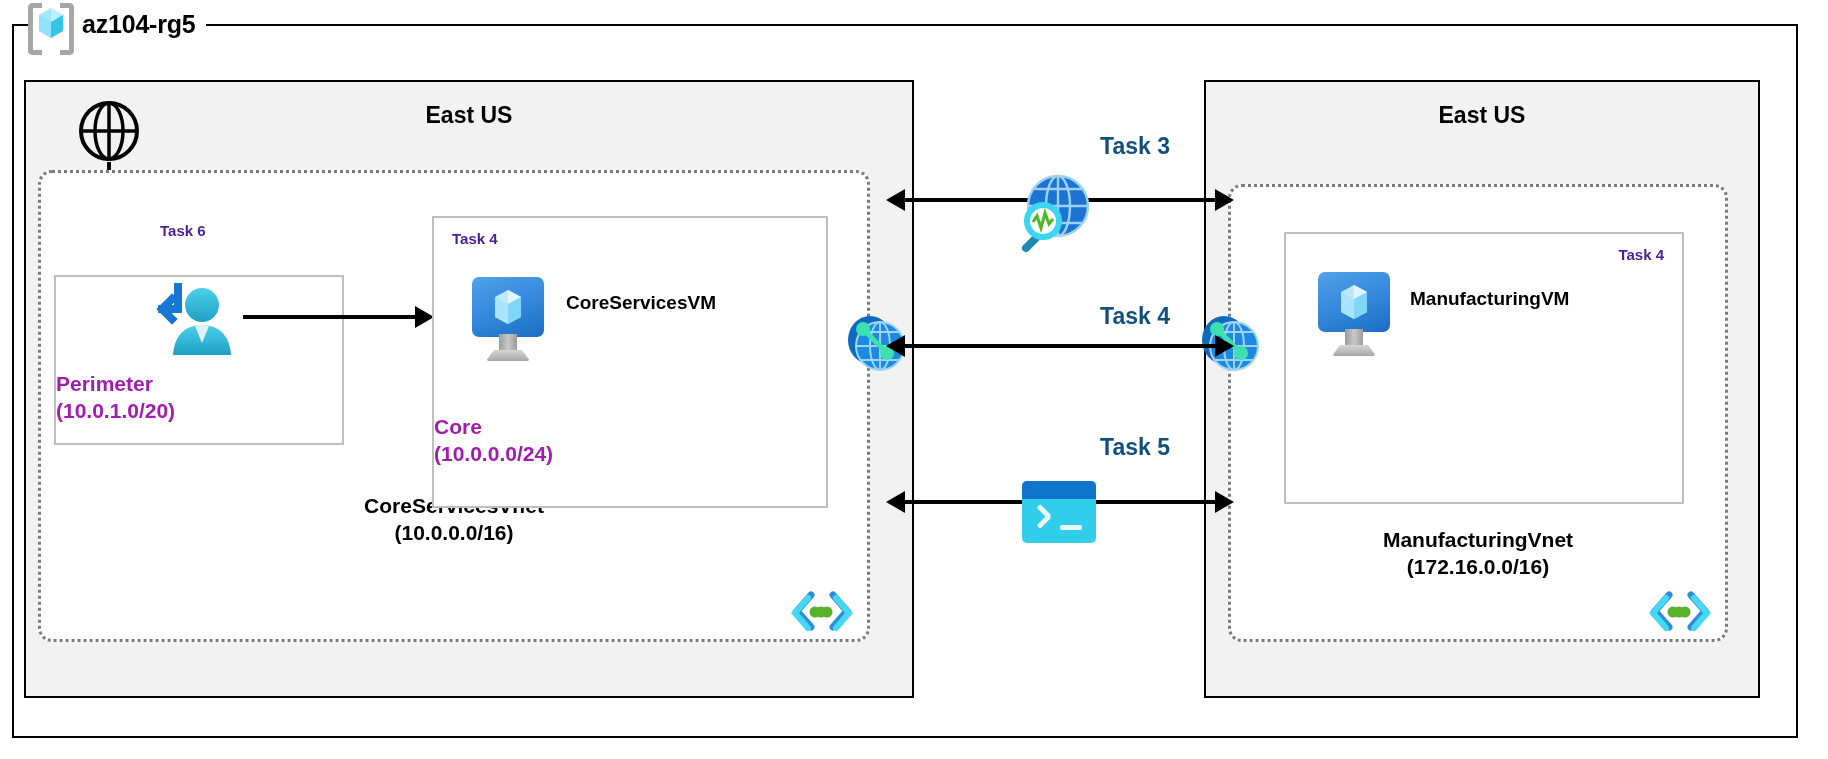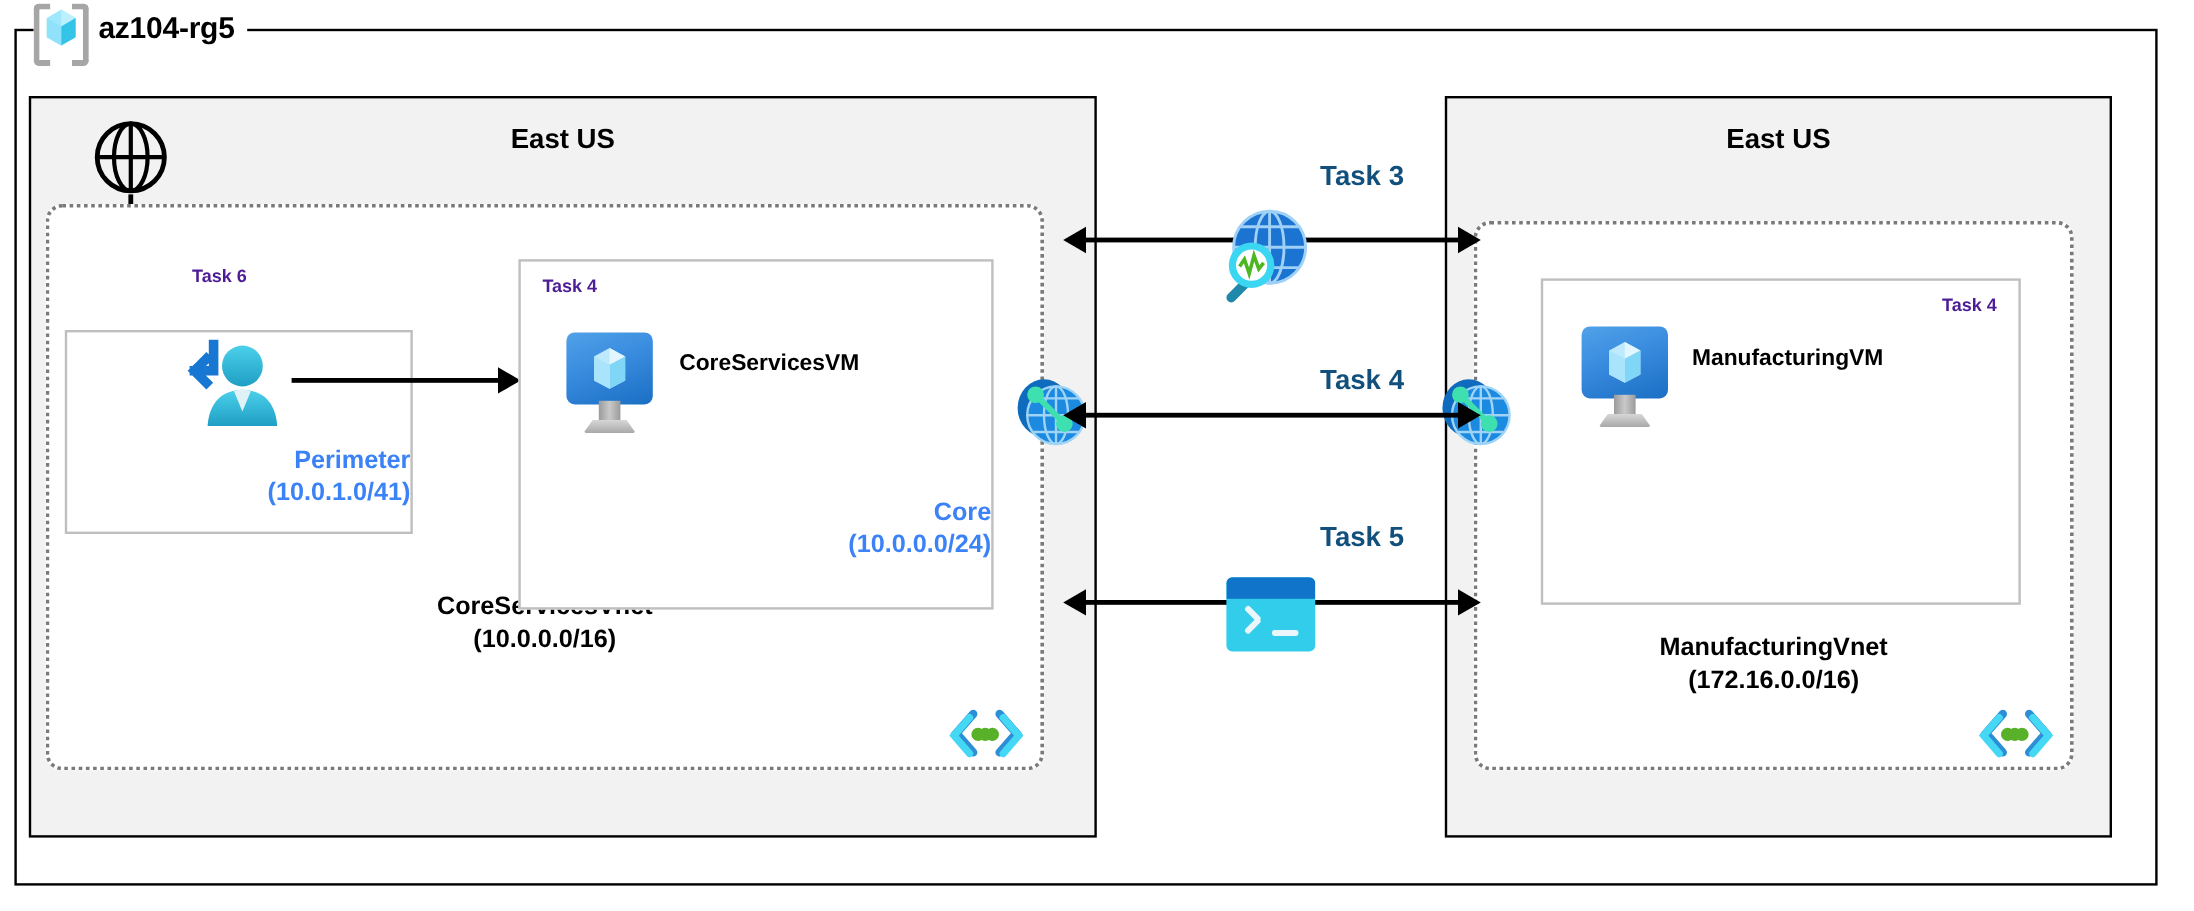--- a/index.html
+++ b/index.html
@@ -21,21 +21,21 @@
   .region{position:absolute;background:#f2f2f2;border:2px solid #000;box-sizing:border-box;}
   .region-label{position:absolute;top:20px;left:0;width:100%;text-align:center;font-size:23px;font-weight:bold;color:#000;}
 
   
   .vnet{position:absolute;background:#ffffff;border:3px dotted #7a7a7a;border-radius:14px;box-sizing:border-box;}
   .vnet-caption{position:absolute;left:0;width:100%;text-align:center;font-size:21px;font-weight:bold;line-height:1.28;color:#000;}
 
   
   .subnet{position:absolute;background:#ffffff;border:2px solid #bfbfbf;box-sizing:border-box;}
   .task-tag{position:absolute;font-size:15px;font-weight:bold;color:#4c1d95;}
-  .subnet-caption{position:absolute;left:0;width:100%;text-align:right;font-size:21px;font-weight:bold;line-height:1.3;color:#3b82f6;}
+  .subnet-caption{position:absolute;left:0;width:100%;text-align:left;font-size:21px;font-weight:bold;line-height:1.3;color:#a21caf;}
 
   
   .vm{position:absolute;width:72px;height:86px;}
   .vm .screen{position:absolute;left:0;top:0;width:72px;height:60px;border-radius:7px;
      background:linear-gradient(160deg,#50a2e8 0%,#3b8de0 40%,#1a6fc4 100%);}
   .vm .stand{position:absolute;left:27px;top:57px;width:18px;height:18px;
      background:linear-gradient(90deg,#9b9b9b,#c9c9c9,#9b9b9b);}
   .vm .base{position:absolute;left:14px;top:73px;width:44px;height:11px;border-radius:3px/6px;
      background:linear-gradient(180deg,#d6d6d6,#a8a8a8);clip-path:polygon(18% 0,82% 0,100% 100%,0 100%);}
   .vm-label{position:absolute;font-size:19px;font-weight:bold;color:#000;white-space:nowrap;}
@@ -117,21 +117,21 @@
         <circle cx="30" cy="23" r="5.5" fill="#59b12a"></circle>
       </svg>
     </div>
   </div>
 
   <div class="task-tag" style="left:160px;top:222px;">Task 6</div>
 
   <div class="subnet" style="left:54px;top:275px;width:290px;height:170px;">
     <div class="subnet-caption" style="top:93px;">
       <div>Perimeter</div>
-      <div>(10.0.1.0/41)</div>
+      <div>(10.0.1.0/20)</div>
     </div>
   </div>
 
   <div style="position:absolute;left:148px;top:283px;width:96px;height:78px;">
     <svg width="96" height="78" viewBox="0 0 96 78">
       <defs>
         <linearGradient id="pgrad" x1="0" y1="0" x2="0" y2="1">
           <stop offset="0%" stop-color="#4bd0ea"></stop>
             <stop offset="100%" stop-color="#1f9fc4"></stop>
         </linearGradient>

